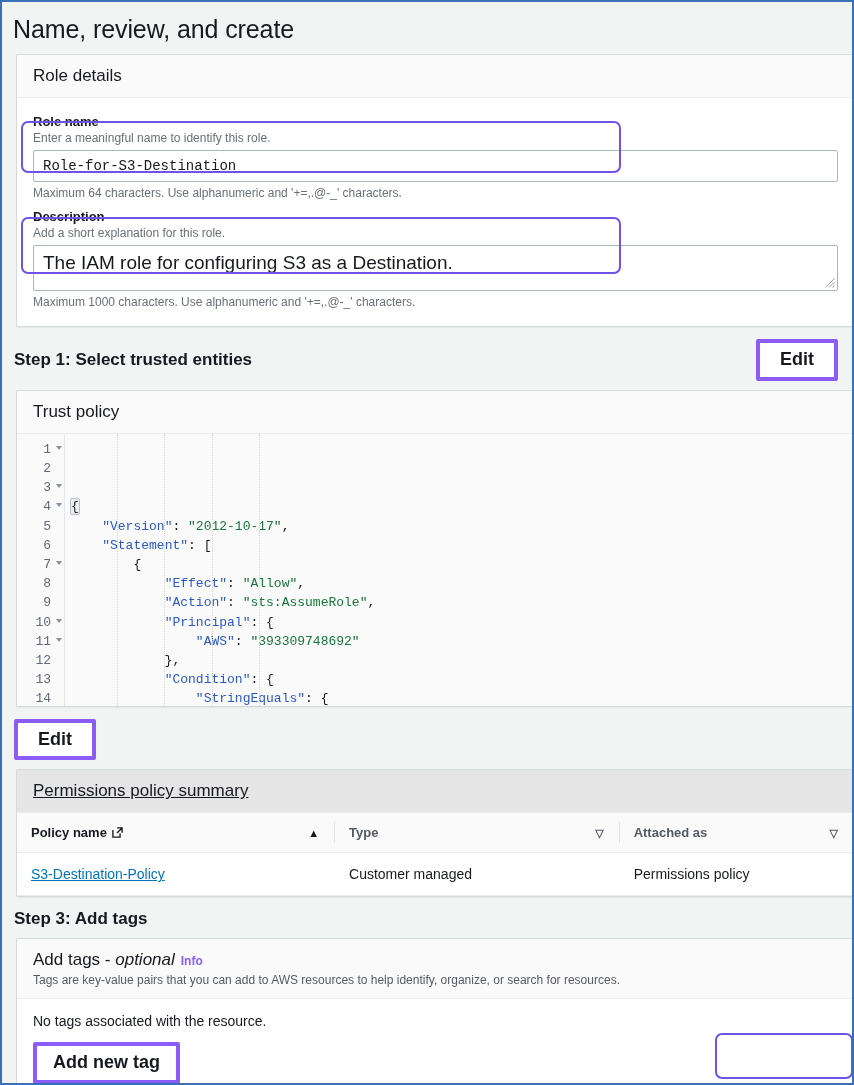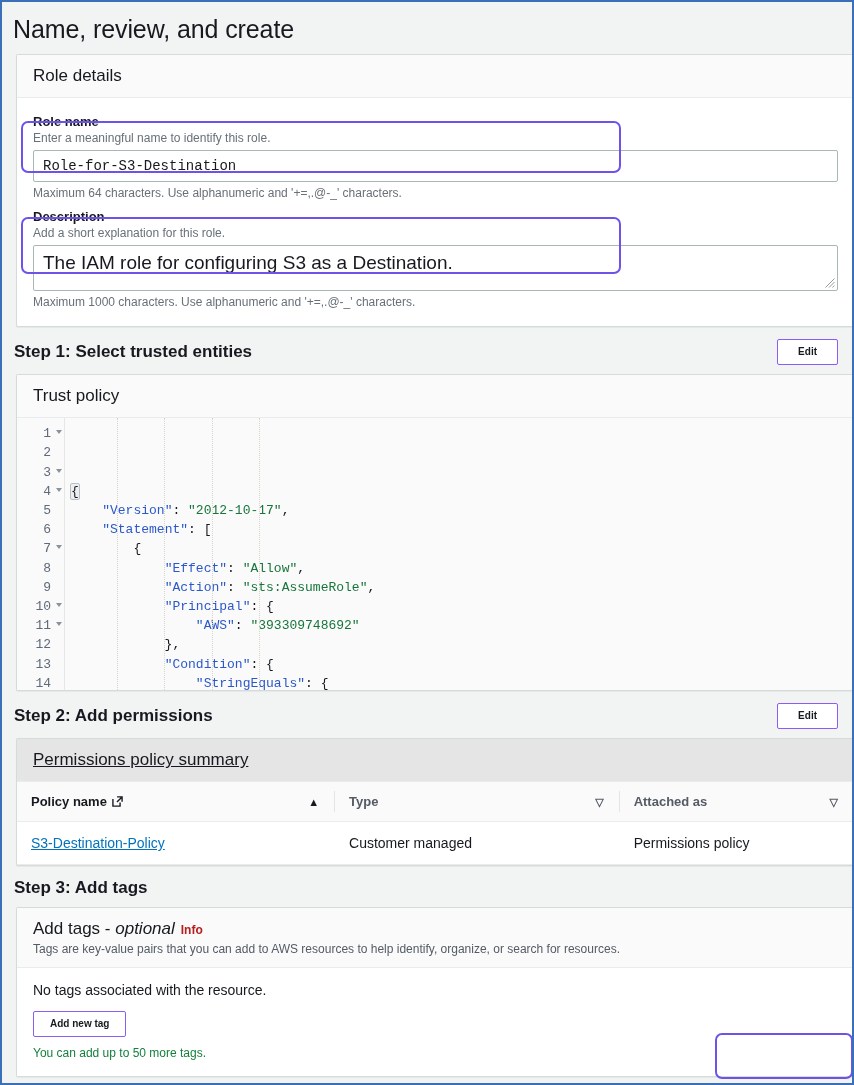--- a/index.html
+++ b/index.html
@@ -110,26 +110,26 @@
     justify-content: space-between;
     padding: 12px 14px 9px 12px;
   }
   .step-title {
     font-size: 17px;
     font-weight: 700;
     color: #16191f;
   }
   .btn {
     font-family: "Liberation Sans", sans-serif;
-    font-size: 10px;
+    font-size: 18px;
     font-weight: 700;
     border-radius: 2px;
     cursor: pointer;
     background: #fff;
-    border: 1px solid #8b5cf6;
+    border: 4px solid #8b5cf6;
     color: #16191f;
     padding: 6px 16px;
     line-height: 1.2;
   }
   .btn-edit { padding: 6px 20px; }
 
   
   .code-wrap {
     display: flex;
     background: #fafafa;
@@ -219,21 +219,21 @@
     padding: 11px 16px 11px 16px;
     background: #fafafa;
     border-bottom: 1px solid #e9ebed;
   }
   .tags-head h3 {
     margin: 0 0 3px 0;
     font-size: 17px;
     font-weight: 400;
   }
   .tags-head h3 em { font-style: italic; }
-  .info-link { font-size: 12px; font-weight: 700; color: #b91c1c; cursor: pointer; margin-left: 6px; }
+  .info-link { font-size: 12px; font-weight: 700; color: #8b5cf6; cursor: pointer; margin-left: 6px; }
   .tags-sub { font-size: 12px; color: #545b64; }
   .tags-body { padding: 14px 16px 16px 16px; background: #fff; }
   .tags-empty { font-size: 14px; color: #16191f; margin-bottom: 13px; }
   .tags-foot { font-size: 12px; color: #15803d; margin-top: 9px; }
 </style>
 </head>
 <body>
 
 <div id="page">
 
@@ -287,21 +287,20 @@
       <div class="code-area">
         <div class="indent-guides">
           <i style="left:52px"></i><i style="left:99px"></i><i style="left:147px"></i><i style="left:194px"></i>
         </div>
         <div id="code-lines"><div class="cl"><span class="tok-pun brace-hl">{</span></div><div class="cl"><span class="tok-pun">    </span><span class="tok-key">"Version"</span><span class="tok-pun">: </span><span class="tok-str">"2012-10-17"</span><span class="tok-pun">,</span></div><div class="cl"><span class="tok-pun">    </span><span class="tok-key">"Statement"</span><span class="tok-pun">: [</span></div><div class="cl"><span class="tok-pun">        {</span></div><div class="cl"><span class="tok-pun">            </span><span class="tok-key">"Effect"</span><span class="tok-pun">: </span><span class="tok-str">"Allow"</span><span class="tok-pun">,</span></div><div class="cl"><span class="tok-pun">            </span><span class="tok-key">"Action"</span><span class="tok-pun">: </span><span class="tok-str">"sts:AssumeRole"</span><span class="tok-pun">,</span></div><div class="cl"><span class="tok-pun">            </span><span class="tok-key">"Principal"</span><span class="tok-pun">: {</span></div><div class="cl"><span class="tok-pun">                </span><span class="tok-key">"AWS"</span><span class="tok-pun">: </span><span class="tok-str">"393309748692"</span></div><div class="cl"><span class="tok-pun">            },</span></div><div class="cl"><span class="tok-pun">            </span><span class="tok-key">"Condition"</span><span class="tok-pun">: {</span></div><div class="cl"><span class="tok-pun">                </span><span class="tok-key">"StringEquals"</span><span class="tok-pun">: {</span></div></div>
       </div>
     </div>
   </div>
 
   <div class="step-row">
-    <div class="step-title">Step 2: Add permissions</div>
     <button class="btn btn-edit">Edit</button>
   </div>
 
   <div class="card flush-right">
     <div class="card-header" style="border-bottom:none;background:#e5e5e5;text-decoration:underline;">Permissions policy summary</div>
     <table class="ptable">
       <thead>
           <tr id="ptable-head">
             <th class="primary" style="width: 38%;"><span>Policy name</span><svg class="extlink" viewBox="0 0 12 12">
                 <path d="M1 3.2 V11 H8.8 V7.2" stroke="#16191f" stroke-width="1.5" fill="none"></path>

